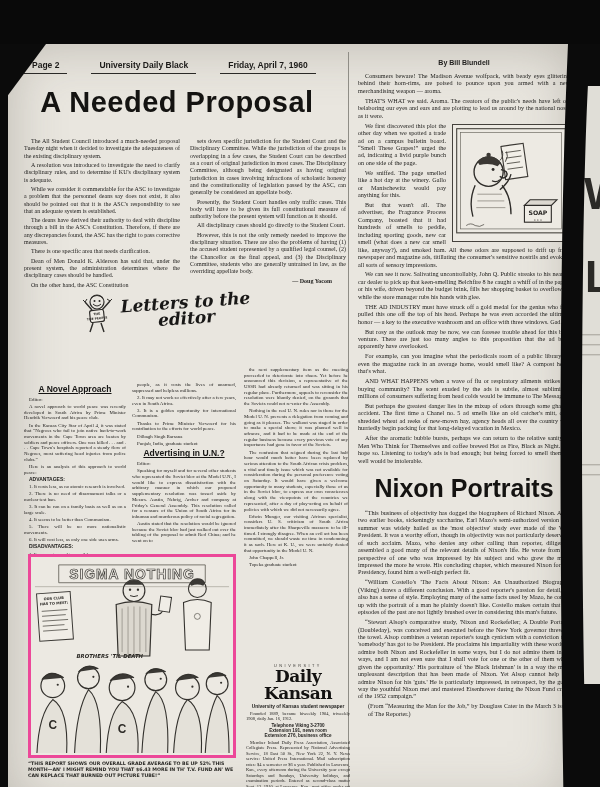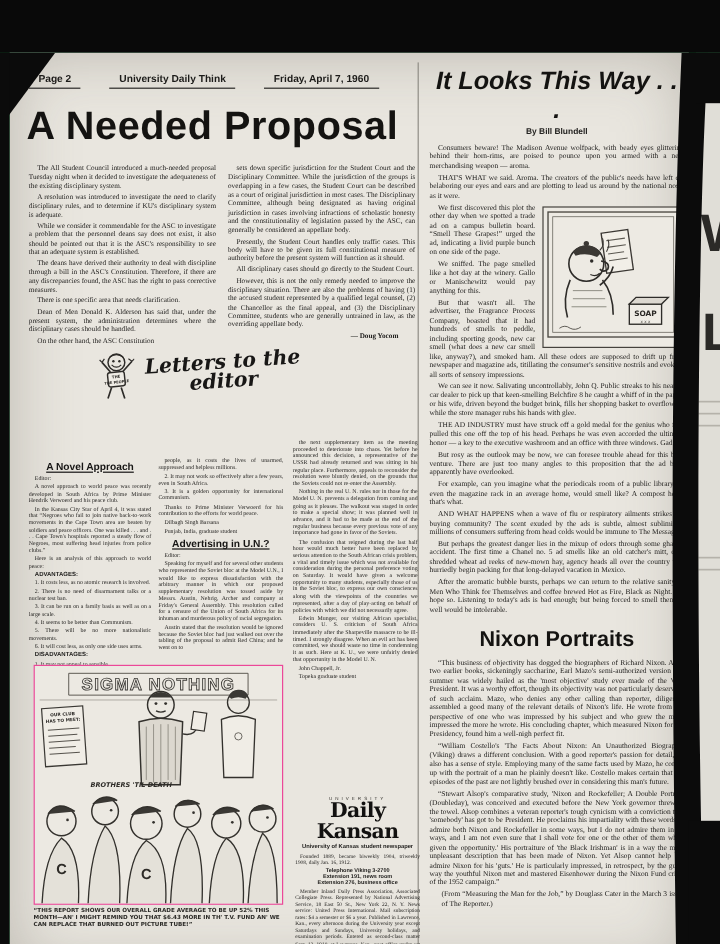--- a/index.html
+++ b/index.html
@@ -9,41 +9,41 @@
         box-shadow:inset 0 0 55px rgba(110,105,95,.38);}
   p{margin:0 0 2px;text-indent:7px;}
 
   
   .hdr{position:absolute;top:16px;left:16px;display:flex;gap:24px;
        font-family:"Liberation Sans",sans-serif;font-weight:bold;font-size:8.5px;color:#1c1b19;}
   .hdr span{border-bottom:1.5px solid #2a2927;padding:0 8px 3px;}
 
   
   .headline{position:absolute;top:42px;left:0;width:338px;text-align:center;
-            font-family:"Liberation Sans",sans-serif;font-weight:bold;font-size:33px;
+            font-family:"Liberation Sans",sans-serif;font-weight:bold;font-size:29px;
             letter-spacing:.5px;color:#141311;}
   .ed-cols{position:absolute;top:94px;left:16px;width:322px;display:flex;gap:10px;
            font-size:6px;line-height:1.22;color:#232220;}
   .ed-col{flex:1;text-align:justify;}
   .sig-right{text-align:right;text-indent:0;padding-right:14px;font-weight:bold;}
 
   .vrule{position:absolute;left:340px;top:8px;height:748px;width:1px;background:#8f8d86;}
 
   
   .rcol{position:absolute;left:350px;top:12px;width:212px;color:#232220;}
   .rcol-title{font-family:"Liberation Sans",sans-serif;font-weight:bold;font-style:italic;
               font-size:21px;text-align:center;color:#141311;margin:0;}
   .rbyline{text-align:center;font-family:"Liberation Sans",sans-serif;font-weight:bold;
            font-size:7px;margin:3px 0 6px;}
   .rtext{font-size:6.2px;line-height:1.2;text-align:justify;}
   .rtext p{margin:0 0 2.5px;}
   .cartoon1{float:right;width:112px;height:112px;margin:2px 0 3px 6px;border:1px solid #45423d;
             padding:2px;background:#edeae3;}
   .cartoon1 svg{width:100%;height:100%;display:block;}
-  .nixon-title{font-family:"Liberation Sans",sans-serif;font-weight:bold;font-size:18px;
+  .nixon-title{font-family:"Liberation Sans",sans-serif;font-weight:bold;font-size:25px;
                text-align:center;margin:10px 0 6px;color:#141311;}
   .credit{text-indent:0;padding-left:10px;margin-top:4px;}
 
   
   .lh{position:absolute;left:108px;top:250px;width:140px;transform:rotate(-4deg);
       font-family:"DejaVu Serif",serif;font-style:italic;font-weight:bold;font-size:17px;
       color:#181716;text-align:center;line-height:.95;}
   .mascot{position:absolute;left:74px;top:248px;width:30px;height:44px;}
 
   
@@ -57,21 +57,21 @@
   .c1{left:16px;top:338px;width:102px;}
   .c2{left:124px;top:338px;width:104px;}
   .c3{left:236px;top:323px;width:104px;}
 
   
   .comic{position:absolute;left:20px;top:508px;width:208px;}
   .comic-head{display:flex;justify-content:space-between;align-items:baseline;
               font-family:"Liberation Sans",sans-serif;font-weight:bold;color:#131210;}
   .comic-title{font-size:12.5px;letter-spacing:.2px;}
   .comic-by{font-size:10px;}
-  .panel{margin-top:2px;border:1px solid #ec4899;height:198px;background:#ece9e2;}
+  .panel{margin-top:2px;border:3px solid #ec4899;height:198px;background:#ece9e2;}
   .panel svg{width:100%;height:100%;display:block;}
   .caption{margin-top:3px;font-family:"DejaVu Sans",sans-serif;font-size:4.7px;font-weight:bold;
            line-height:1.3;color:#2a2926;text-indent:0;}
 
   
   .mast{position:absolute;left:238px;top:620px;width:104px;color:#232220;}
   .mast-univ{text-align:center;font-family:"Liberation Sans",sans-serif;font-size:3.8px;
              letter-spacing:2.5px;color:#3a3834;}
   .mast-name{text-align:center;font-family:"DejaVu Serif",serif;font-weight:bold;font-size:17px;
              letter-spacing:-.5px;line-height:1;color:#121110;}
@@ -95,21 +95,21 @@
   .redge{position:absolute;left:554px;top:0;width:46px;height:787px;}
 </style>
 </head>
 <body>
 
 <div class="scan">
   <div class="page">
 
     <div class="hdr">
       <span>Page 2</span>
-      <span>University Daily Think</span>
+      <span>University Daily Black</span>
       <span>Friday, April 7, 1960</span>
     </div>
 
     <div class="headline">A Needed Proposal</div>
     <div class="ed-cols">
       <div class="ed-col">
           <p>The All Student Council introduced a much-needed proposal Tuesday night when it decided to investigate the adequateness of the existing disciplinary system.</p>
           <p>A resolution was introduced to investigate the need to clarify disciplinary rules, and to determine if KU's disciplinary system is adequate.</p>
           <p>While we consider it commendable for the ASC to investigate a problem that the personnel deans say does not exist, it also should be pointed out that it is the ASC's responsibility to see that an adequate system is established.</p>
           <p>The deans have derived their authority to deal with discipline through a bill in the ASC's Constitution. Therefore, if there are any discrepancies found, the ASC has the right to pass corrective measures.</p>
@@ -124,21 +124,20 @@
             <p>All disciplinary cases should go directly to the Student Court.</p>
             <p>However, this is not the only remedy needed to improve the disciplinary situation. There are also the problems of having (1) the accused student represented by a qualified legal counsel, (2) the Chancellor as the final appeal, and (3) the Disciplinary Committee, students who are generally untrained in law, as the overriding appellate body.</p>
           </div>
         <p class="sig-right">— Doug Yocom</p>
       </div>
     </div>
 
     <div class="vrule"></div>
 
     <div class="rcol">
-      <h2 class="rcol-title">It Looks This Way . . .</h2>
       <div class="rbyline">By Bill Blundell</div>
       <div class="rtext">
           <p>Consumers beware! The Madison Avenue wolfpack, with beady eyes glittering behind their horn-rims, are poised to pounce upon you armed with a new merchandising weapon — aroma.</p>
           <p>THAT'S WHAT we said. Aroma. The creators of the public's needs have left off belaboring our eyes and ears and are plotting to lead us around by the national nose, as it were.</p>
         </div>
       <div class="rtext">
         <div class="cartoon1">
           <svg viewBox="0 0 100 100">
             <rect x="1.5" y="1.5" width="97" height="93" fill="none" stroke="#4a4741" stroke-width="1"></rect>
             <rect x="5" y="5" width="90" height="86" fill="none" stroke="#6b6860" stroke-width=".6"></rect>

